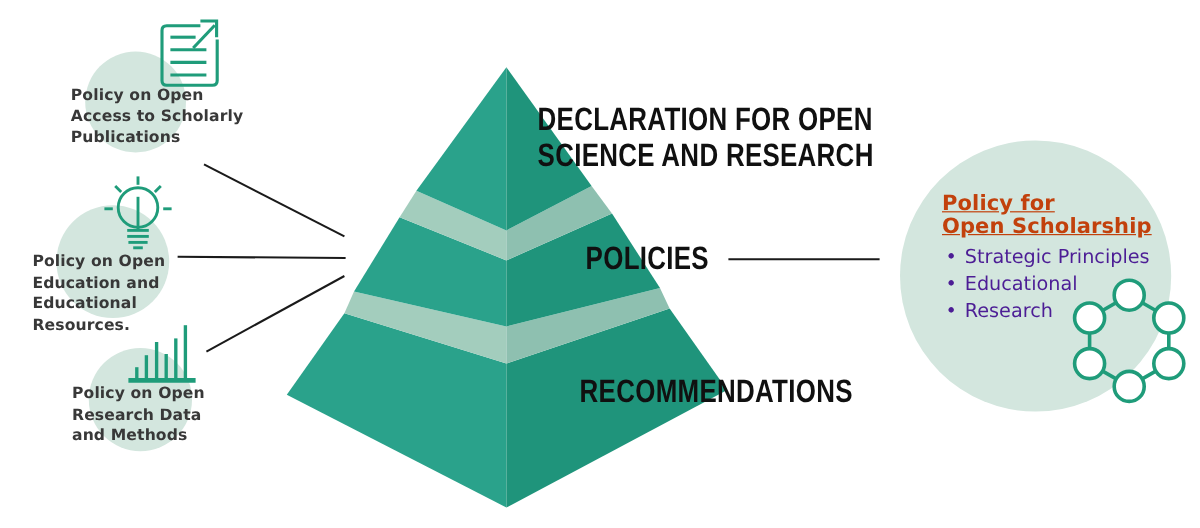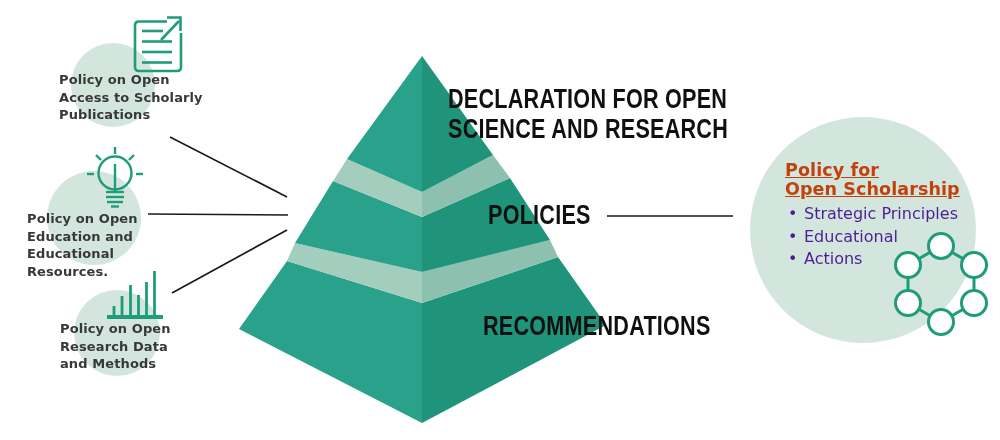--- a/index.html
+++ b/index.html
@@ -125,16 +125,16 @@
   <div class="txt headline" style="left:448px; top:84px;">DECLARATION FOR OPEN
 SCIENCE AND RESEARCH</div>
   <div class="txt headline" style="left:488px; top:200px;">POLICIES</div>
   <div class="txt headline" style="left:483px; top:311px;">RECOMMENDATIONS</div>
 
   <div class="txt bubble-title" style="left:785px; top:161px;">Policy for
 Open Scholarship</div>
   <ul class="txt bubble-bullets" style="left:787px; top:203px;">
     <li>Strategic Principles</li>
     <li>Educational</li>
-    <li>Actions</li>
+    <li>Research</li>
   </ul>
 
 </div>
 
 </body></html>

